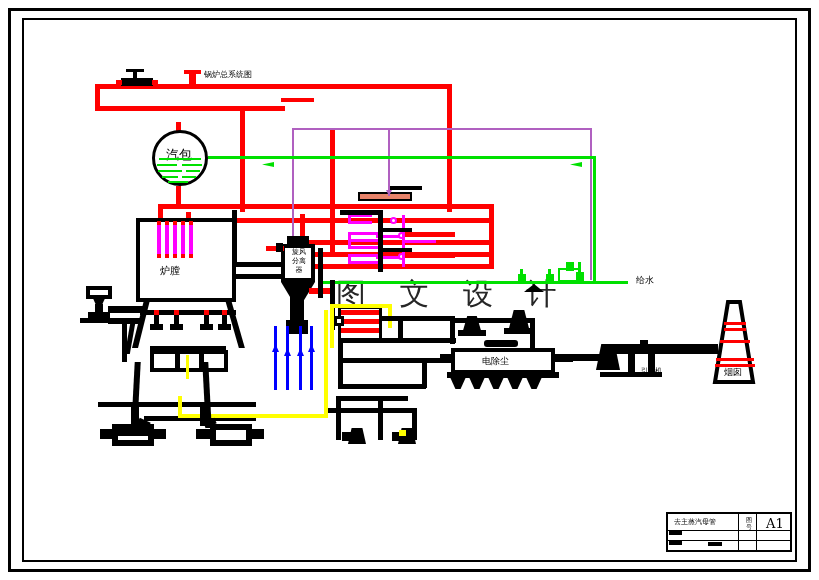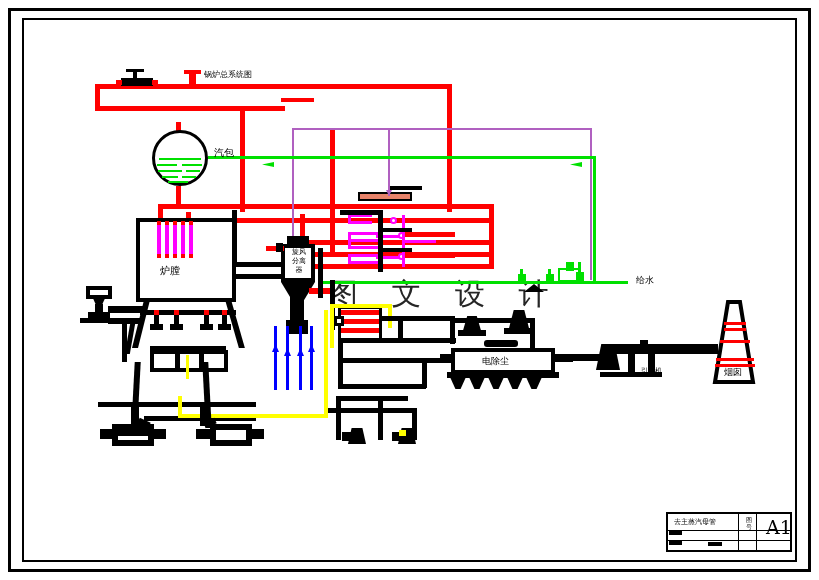--- a/index.html
+++ b/index.html
@@ -8,43 +8,43 @@
 
   
   .frame-outer{position:absolute;left:8px;top:8px;width:803px;height:564px;border:3px solid #000;box-sizing:border-box;}
   .frame-inner{position:absolute;left:22px;top:18px;width:775px;height:544px;border:2px solid #000;box-sizing:border-box;}
 
   
   .dwg-title{position:absolute;left:28px;top:26px;color:#ff0000;font-size:27px;font-weight:bold;letter-spacing:2px;
              font-family:"DejaVu Sans","Liberation Sans",sans-serif;white-space:nowrap;}
 
   
-  .watermark{position:absolute;left:328px;top:274px;font-size:30px;letter-spacing:12px;color:#262626;
+  .watermark{position:absolute;left:336px;top:274px;font-size:30px;letter-spacing:12px;color:#262626;
              font-family:"DejaVu Serif","Liberation Serif",serif;white-space:nowrap;}
 
   
   .ln{position:absolute;}                       
   .lbl{position:absolute;font-size:8px;color:#000;white-space:nowrap;line-height:9px;
        font-family:"DejaVu Sans","Liberation Sans",sans-serif;}
 
   
   .c-red{background:#ff0000;}
   .c-blk{background:#000000;}
   .c-grn{background:#00e000;}
   .c-mag{background:#ff00ff;}
   .c-pur{background:#b060c0;}
   .c-blu{background:#0000ff;}
   .c-yel{background:#ffff00;}
   .c-sal{background:#e8836a;}
 
   
   .drum{position:absolute;left:152px;top:130px;width:56px;height:56px;border:3px solid #000;border-radius:50%;
         background:#fff;box-sizing:border-box;}
-  .drum-lbl{position:absolute;left:166px;top:146px;font-size:10px;color:#000;
-            font-family:"DejaVu Sans","Liberation Sans",sans-serif;margin-left:48px;}
+  .drum-lbl{position:absolute;left:166px;top:146px;font-size:13px;color:#000;
+            font-family:"DejaVu Sans","Liberation Sans",sans-serif;}
   .water{position:absolute;background:#00e000;height:2px;}
 
   
   .furnace{position:absolute;left:136px;top:218px;width:100px;height:84px;border:4px solid #000;background:#fff;box-sizing:border-box;}
   .furnace-lbl{position:absolute;left:160px;top:264px;font-size:10px;color:#000;
                font-family:"DejaVu Sans","Liberation Sans",sans-serif;}
 
   
   .cyc-body{position:absolute;left:281px;top:244px;width:34px;height:38px;border:4px solid #000;background:#fff;box-sizing:border-box;}
   .cyc-txt{position:absolute;left:291px;top:248px;font-size:7px;color:#000;line-height:9px;width:16px;text-align:center;
@@ -61,21 +61,21 @@
              font-family:"DejaVu Sans","Liberation Sans",sans-serif;}
 
   
   .tb{position:absolute;left:666px;top:512px;width:126px;height:40px;border:2px solid #000;background:#fff;box-sizing:border-box;}
   .tb-r{position:absolute;left:0;right:0;border-bottom:1px solid #000;box-sizing:border-box;}
   .tb-c{position:absolute;top:0;bottom:0;border-right:1px solid #000;}
   .tb-name{position:absolute;left:6px;top:3px;font-size:7px;color:#000;white-space:nowrap;
            font-family:"DejaVu Sans","Liberation Sans",sans-serif;}
   .tb-key{position:absolute;left:76px;top:2px;font-size:6px;color:#000;width:10px;line-height:7px;text-align:center;
           font-family:"DejaVu Sans","Liberation Sans",sans-serif;}
-  .tb-val{position:absolute;left:98px;top:2px;font-size:19px;color:#000;
+  .tb-val{position:absolute;left:98px;top:2px;font-size:13px;color:#000;
           font-family:"DejaVu Serif","Liberation Serif",serif;}
   .tb-blk{position:absolute;background:#000;}
 </style>
 </head>
 <body>
 
 <div id="root">
 
   <div class="frame-outer"></div>
   <div class="frame-inner"></div>

